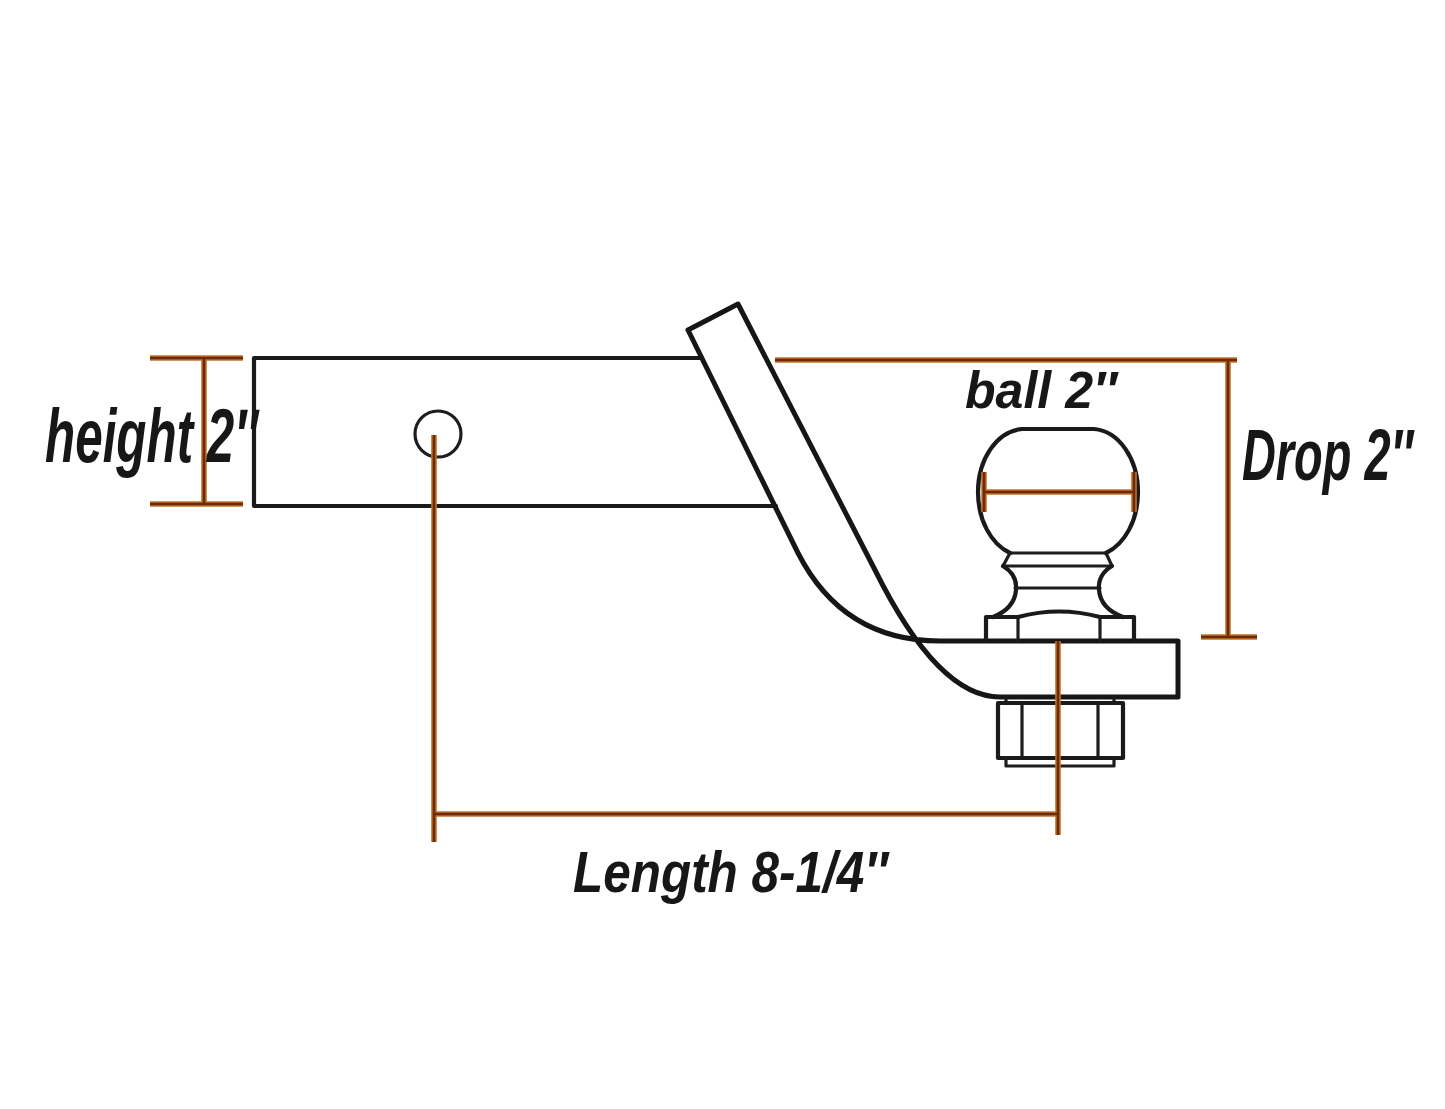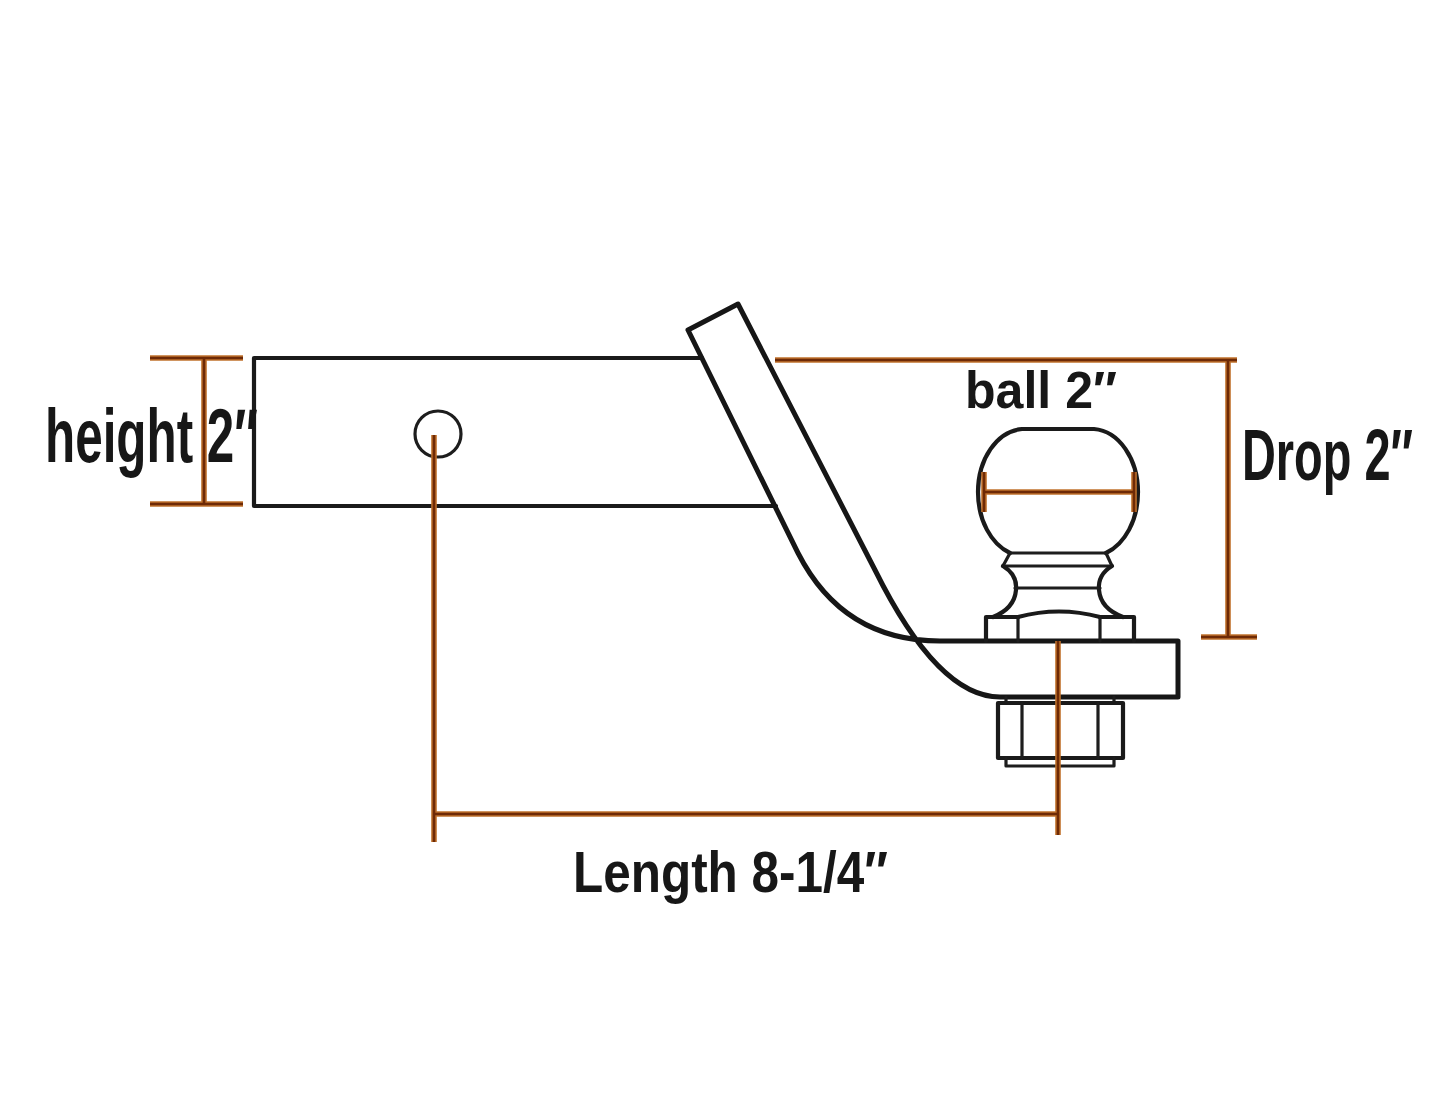--- a/index.html
+++ b/index.html
@@ -6,20 +6,21 @@
     margin: 0;
     padding: 0;
     background: #ffffff;
   }
   .stage {
     position: relative;
     width: 1445px;
     height: 1109px;
     background: #ffffff;
     overflow: hidden;
+    font-style: italic;
   }
   svg.diagram {
     position: absolute;
     left: 0;
     top: 0;
     display: block;
   }
   .outline {
     fill: none;
     stroke: #1a1a1a;

